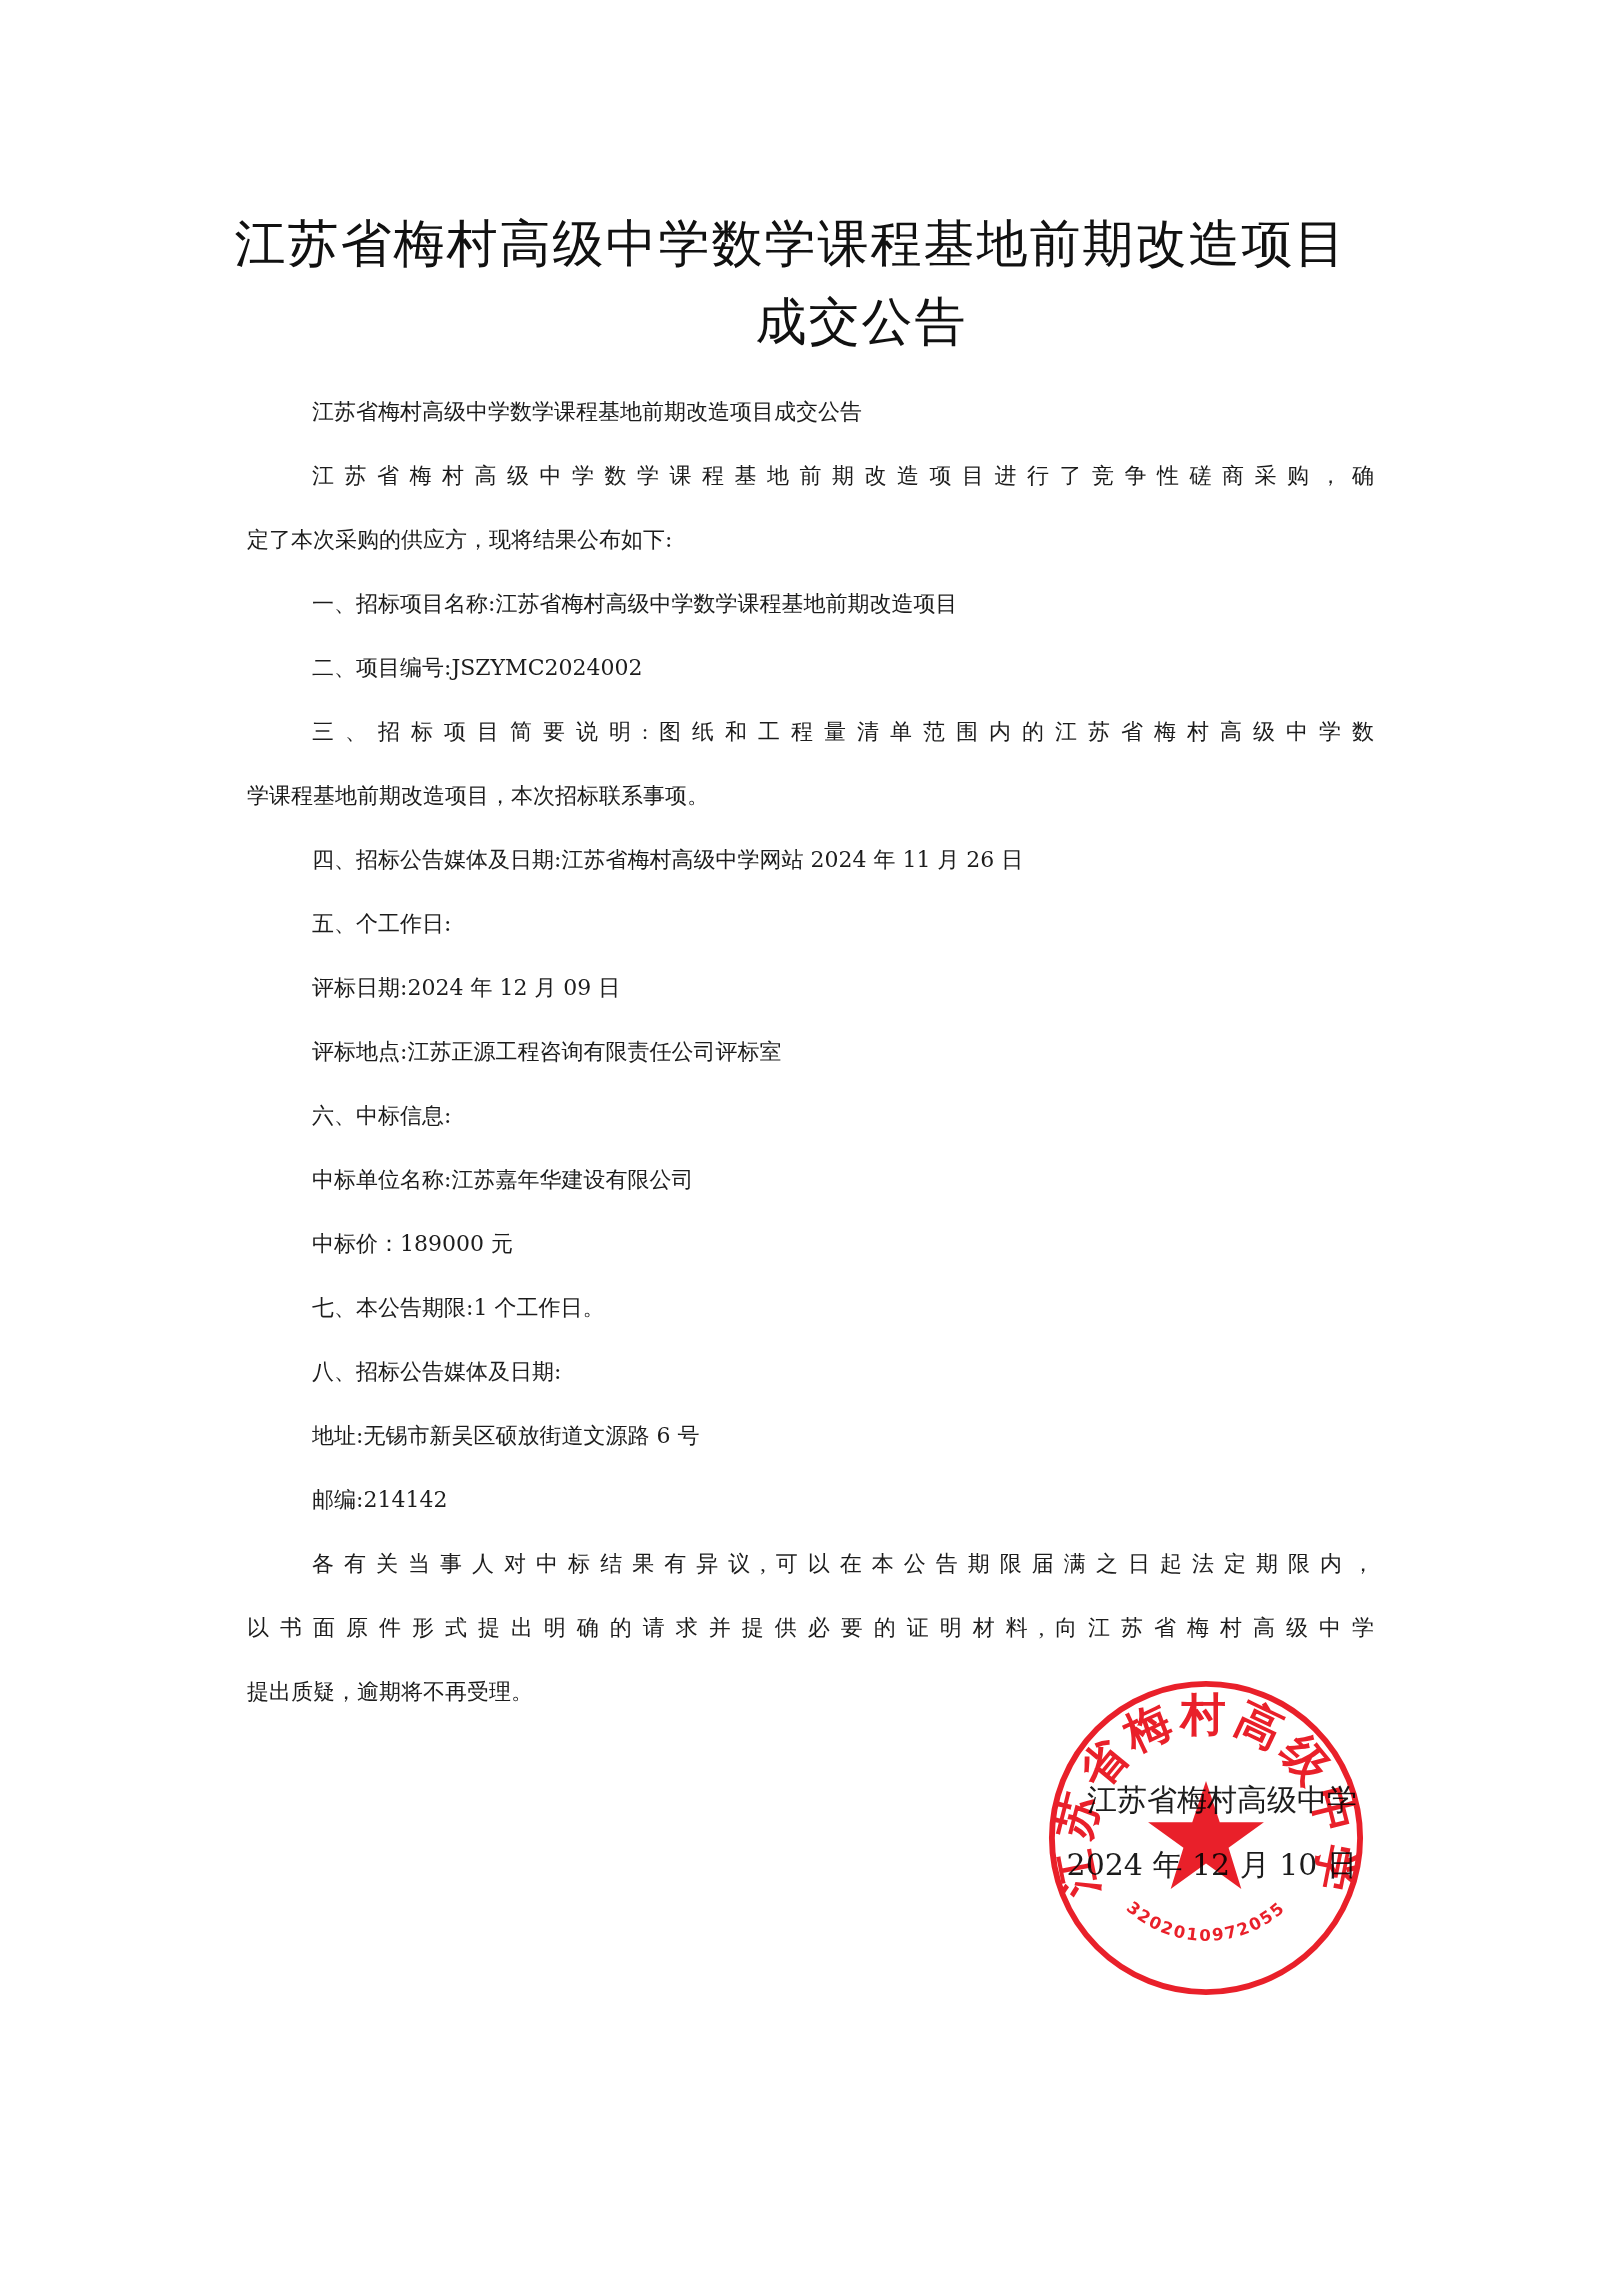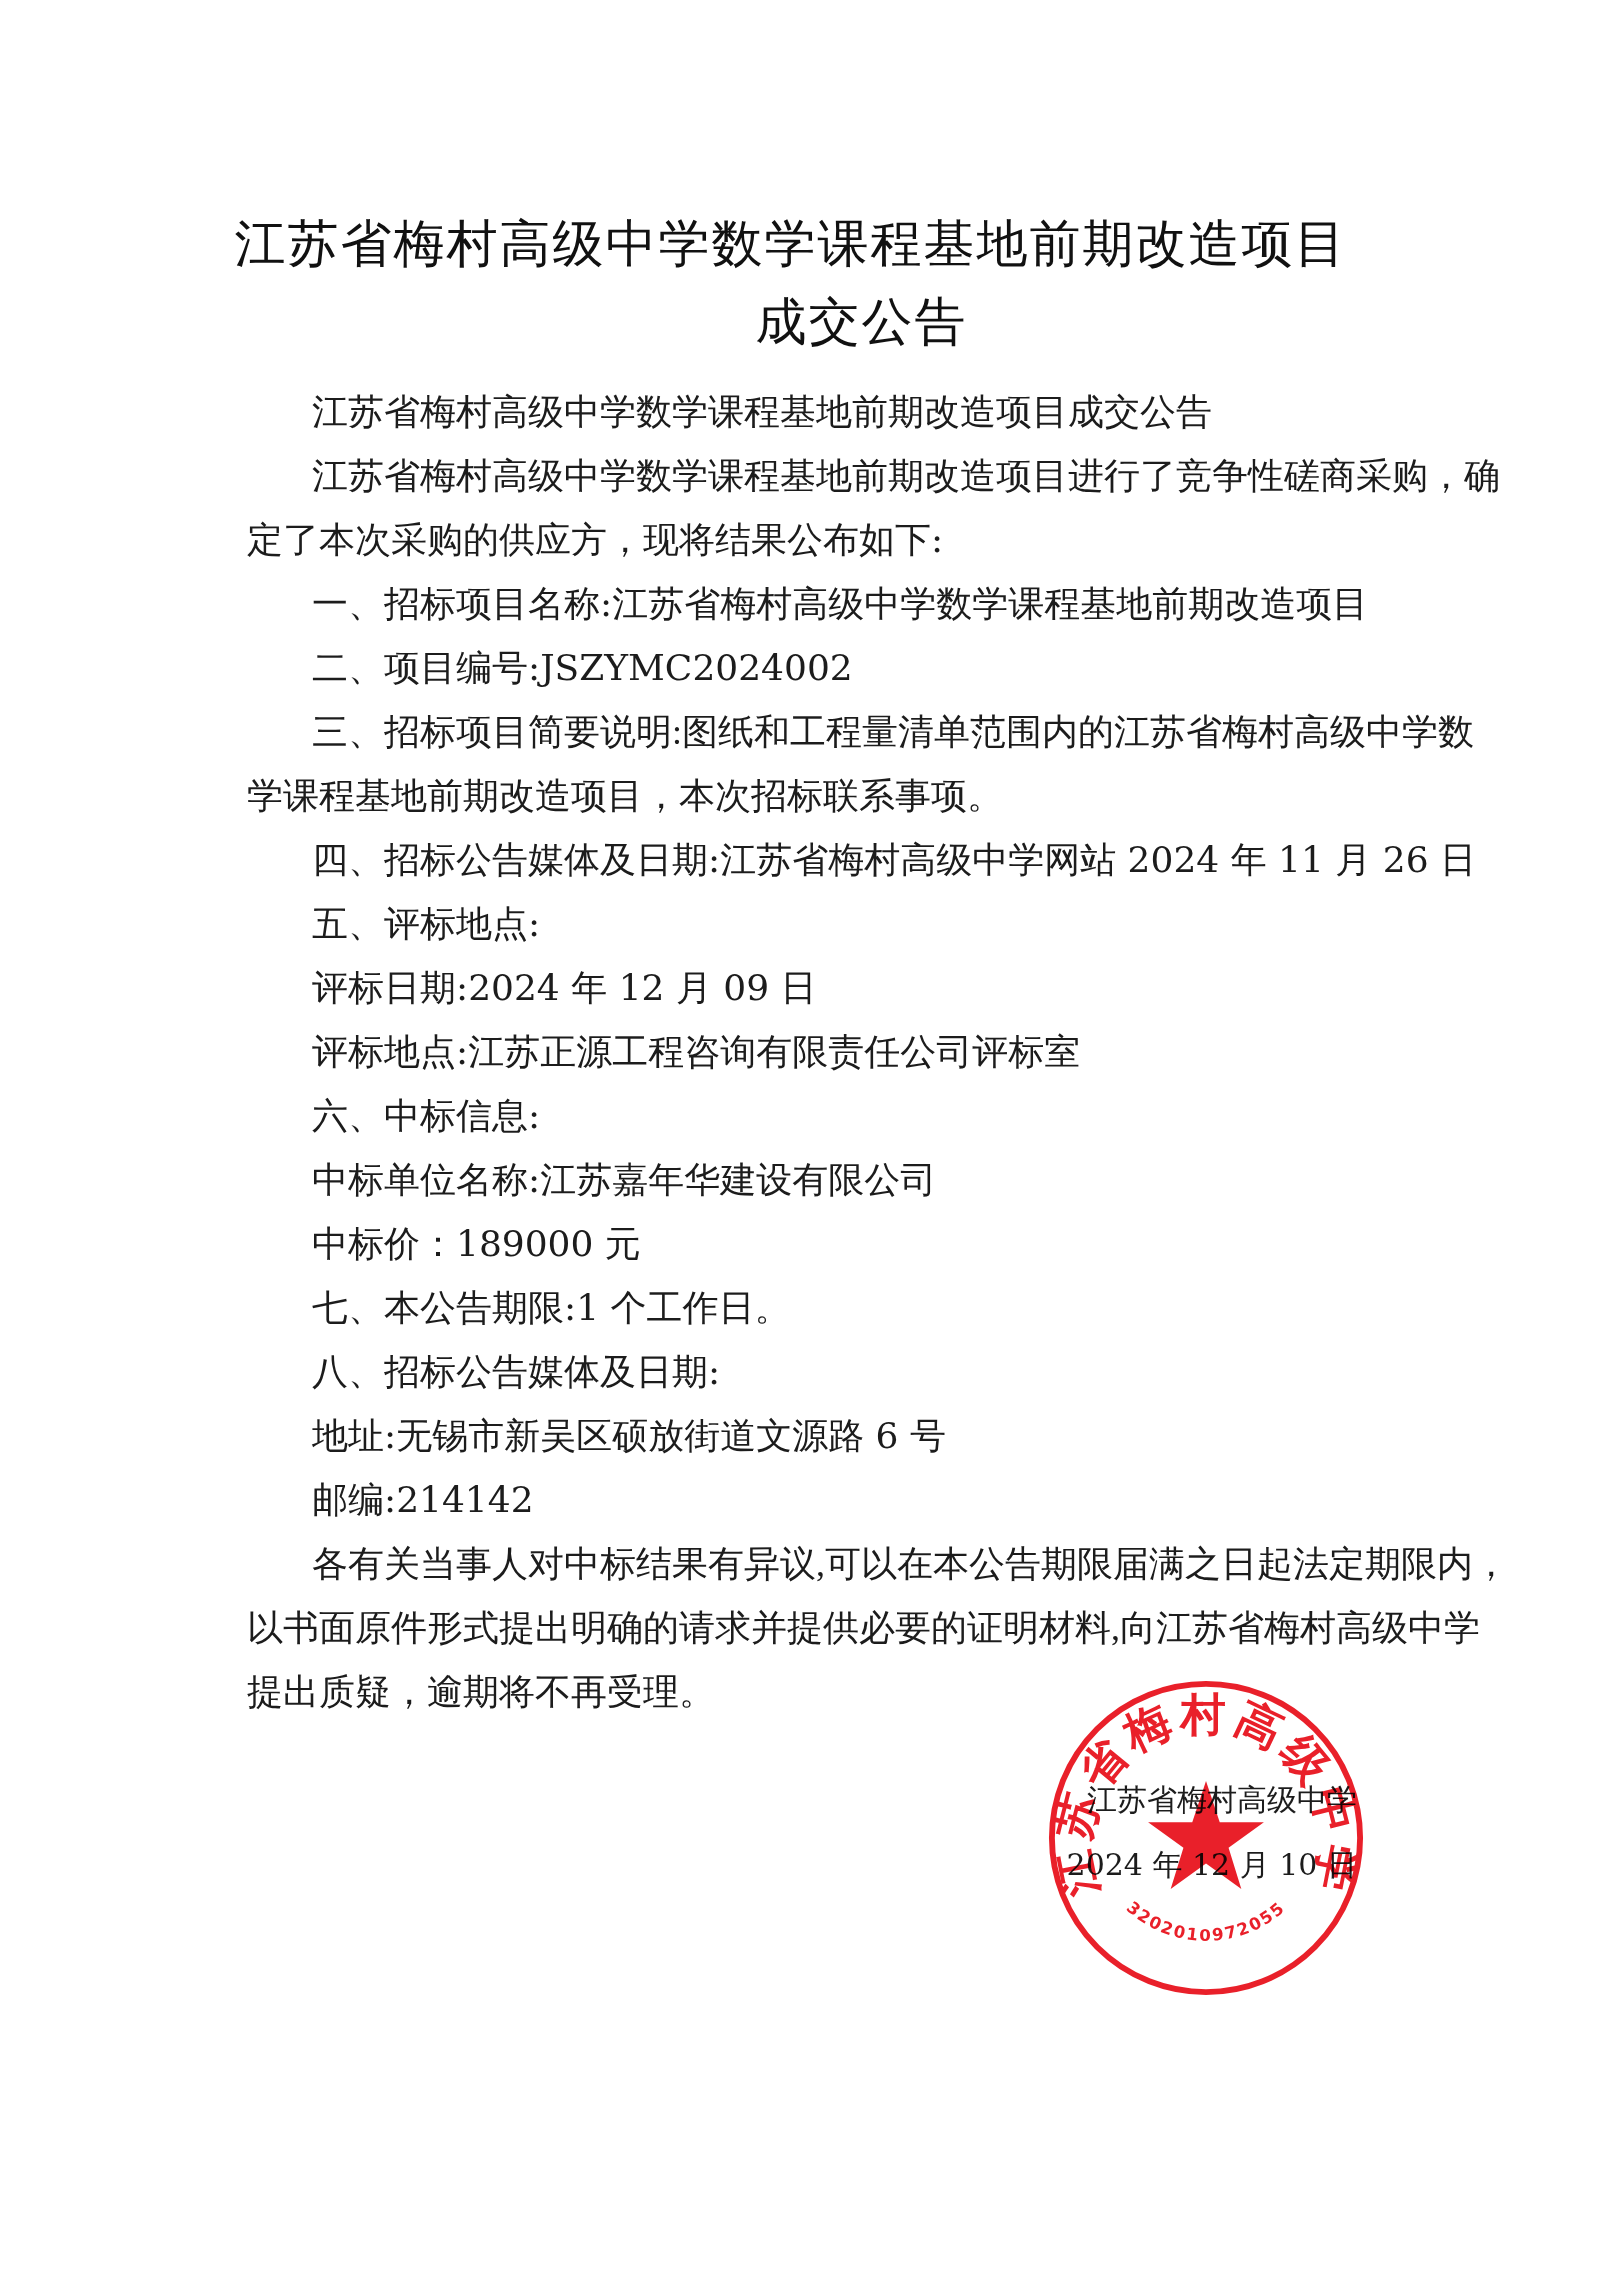--- a/index.html
+++ b/index.html
@@ -35,21 +35,21 @@
     color: #111;
   }
   .title.main { top: 214px; left: -19.6px; }
   .title.sub  { top: 292px; left: 51px; }
 
   .body-text {
     position: absolute;
     left: 247px;
     width: 1127px;
     top: 380px;
-    font-size: 36px;
+    font-size: 22px;
     line-height: 64px;
     color: #1c1c1c;
   }
   .line {
     height: 64px;
     white-space: nowrap;
     overflow: visible;
   }
   .indent { padding-left: 65px; }
   .justify {
@@ -90,21 +90,21 @@
 
   <div class="body-text">
     <div class="line indent">江苏省梅村高级中学数学课程基地前期改造项目成交公告</div>
     <div class="line indent justify">江苏省梅村高级中学数学课程基地前期改造项目进行了竞争性磋商采购，确</div>
     <div class="line">定了本次采购的供应方，现将结果公布如下:</div>
     <div class="line indent">一、招标项目名称:江苏省梅村高级中学数学课程基地前期改造项目</div>
     <div class="line indent">二、项目编号:JSZYMC2024002</div>
     <div class="line indent justify">三、招标项目简要说明:图纸和工程量清单范围内的江苏省梅村高级中学数</div>
     <div class="line">学课程基地前期改造项目，本次招标联系事项。</div>
     <div class="line indent">四、招标公告媒体及日期:江苏省梅村高级中学网站 2024 年 11 月 26 日</div>
-    <div class="line indent">五、评标地点:</div>
+    <div class="line indent">五、个工作日:</div>
     <div class="line indent">评标日期:2024 年 12 月 09 日</div>
     <div class="line indent">评标地点:江苏正源工程咨询有限责任公司评标室</div>
     <div class="line indent">六、中标信息:</div>
     <div class="line indent">中标单位名称:江苏嘉年华建设有限公司</div>
     <div class="line indent">中标价：189000 元</div>
     <div class="line indent">七、本公告期限:1 个工作日。</div>
     <div class="line indent">八、招标公告媒体及日期:</div>
     <div class="line indent">地址:无锡市新吴区硕放街道文源路 6 号</div>
     <div class="line indent">邮编:214142</div>
     <div class="line indent justify">各有关当事人对中标结果有异议,可以在本公告期限届满之日起法定期限内，</div>

